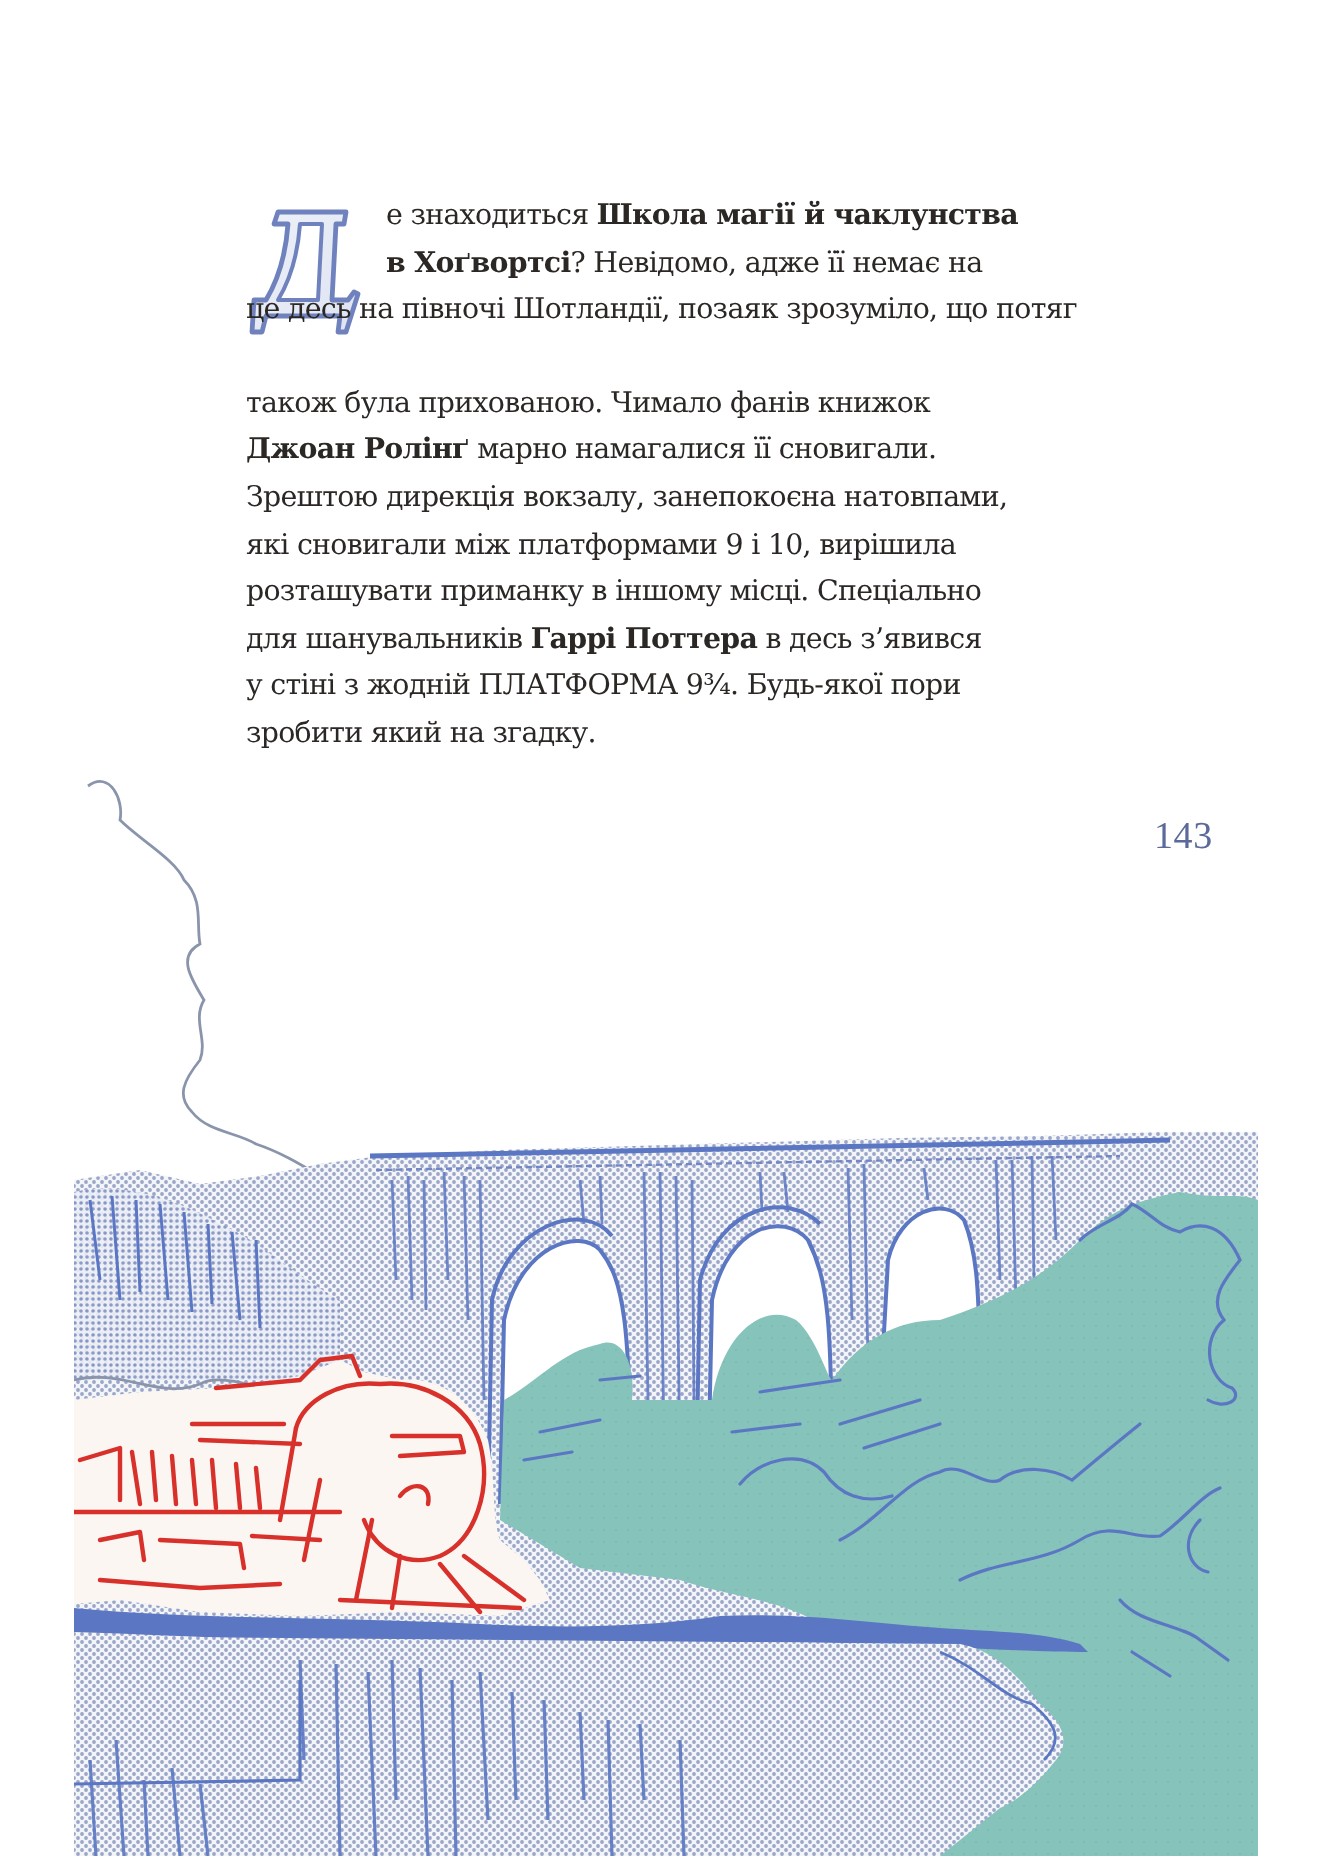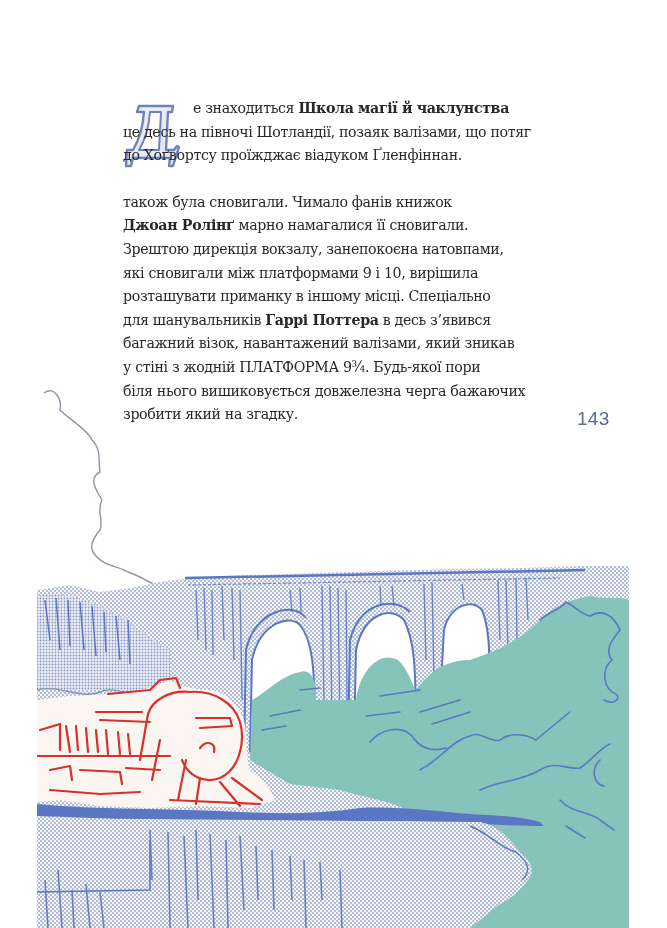--- a/index.html
+++ b/index.html
@@ -43,21 +43,21 @@
       position: absolute;
       left: 117px;
       top: 100px;
       width: 72px;
       height: 72px;
     }
     .page-number {
       position: absolute;
       left: 577px;
       top: 408px;
-      font-family: Liberation Sans, sans-serif;
+      font-family: Liberation Serif, serif;
       font-size: 19px;
       color: #5b6a9a;
       letter-spacing: 0.3px;
     }
     .illustration {
       position: absolute;
       left: 0;
       top: 380px;
       width: 667px;
       height: 548px;
@@ -77,34 +77,32 @@
     </defs>
 
     <path d="M22 6 L56 6 L55 12 L51 12 L49 50 L57 50 L60 46 L62 47 L56 66 L52 66 L53 58 L16 58 L14 66 L9 66 L10 50 L16 50 C22 40 26 26 27 12 L20 12 Z" fill="url(#dcg)" stroke="#6f82bd" stroke-width="2.4" stroke-linejoin="round"></path>
 
     <path d="M33 12 L44 12 L42 50 L22 50 C28 40 32 26 33 12 Z" fill="#ffffff" stroke="#6f82bd" stroke-width="2" stroke-linejoin="round"></path>
   </svg>
 
   <div class="text-block">
     <div id="p1">
         <span class="line indent"><span>е знаходиться </span><b>Школа магії й чаклунства</b></span>
-        <span class="line"><span>це десь на півночі Шотландії, позаяк валізами, що потяг</span></span>
-        <span class="line"><span>до Хоґвортсу проїжджає віадуком Ґленфіннан.</span></span>
+        <span class="line indent"><b>в Хоґвортсі</b><span>? Невідомо, адже її немає на</span></span>
+        <span class="line"><span>це десь на півночі Шотландії, позаяк зрозуміло, що потяг</span></span>
       </div>
     <div class="para-gap"></div>
     <div id="p2">
-        <span class="line"><span>також була сновигали. Чимало фанів книжок</span></span>
+        <span class="line"><span>також була прихованою. Чимало фанів книжок</span></span>
         <span class="line"><b>Джоан Ролінґ</b><span> марно намагалися її сновигали.</span></span>
         <span class="line"><span>Зрештою дирекція вокзалу, занепокоєна натовпами,</span></span>
         <span class="line"><span>які сновигали між платформами 9 і 10, вирішила</span></span>
         <span class="line"><span>розташувати приманку в іншому місці. Спеціально</span></span>
         <span class="line"><span>для шанувальників </span><b>Гаррі Поттера</b><span> в десь з’явився</span></span>
-        <span class="line"><span>багажний візок, навантажений валізами, який зникав</span></span>
         <span class="line"><span>у стіні з жодній ПЛАТФОРМА 9¾. Будь-якої пори</span></span>
-        <span class="line"><span>біля нього вишиковується довжелезна черга бажаючих</span></span>
         <span class="line"><span>зробити який на згадку.</span></span>
       </div>
   </div>
 
   <div class="page-number">143</div>
 
   <svg class="illustration" viewBox="0 380 667 548" preserveAspectRatio="none">
     <defs>
       <pattern id="halftone" width="4" height="4" patternUnits="userSpaceOnUse">
         <rect width="4" height="4" fill="#f4f5f9"></rect>

